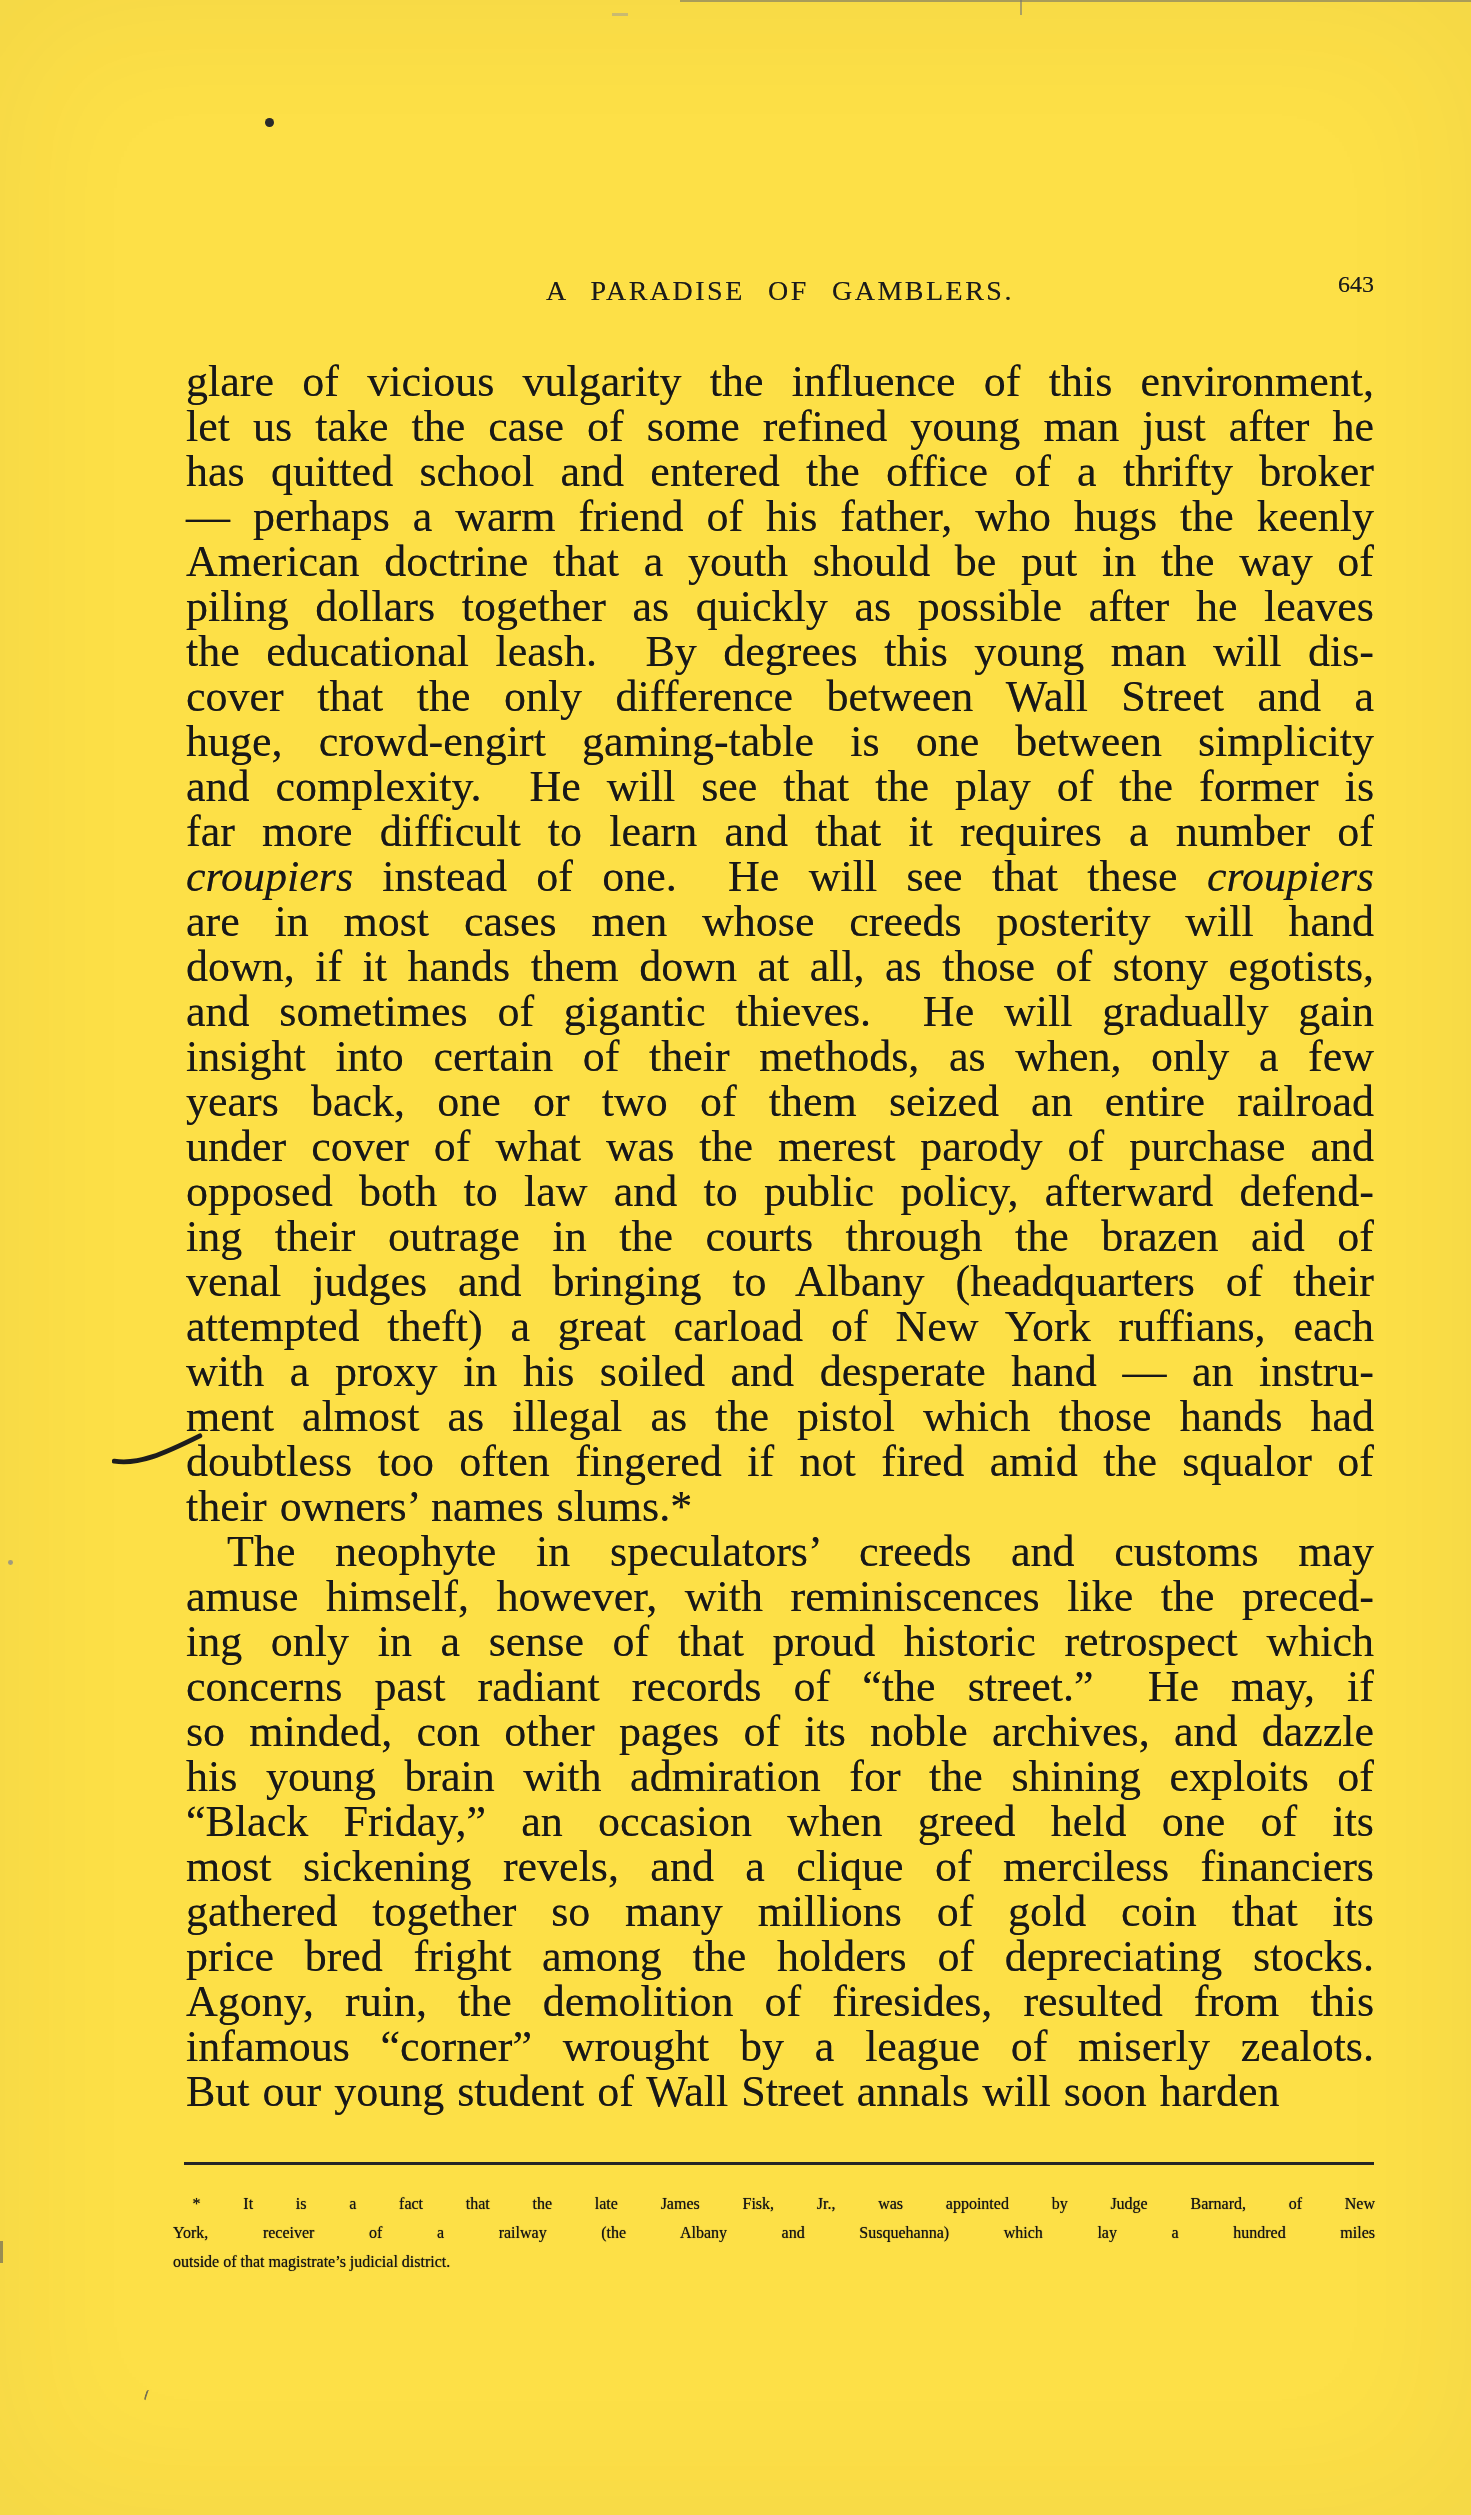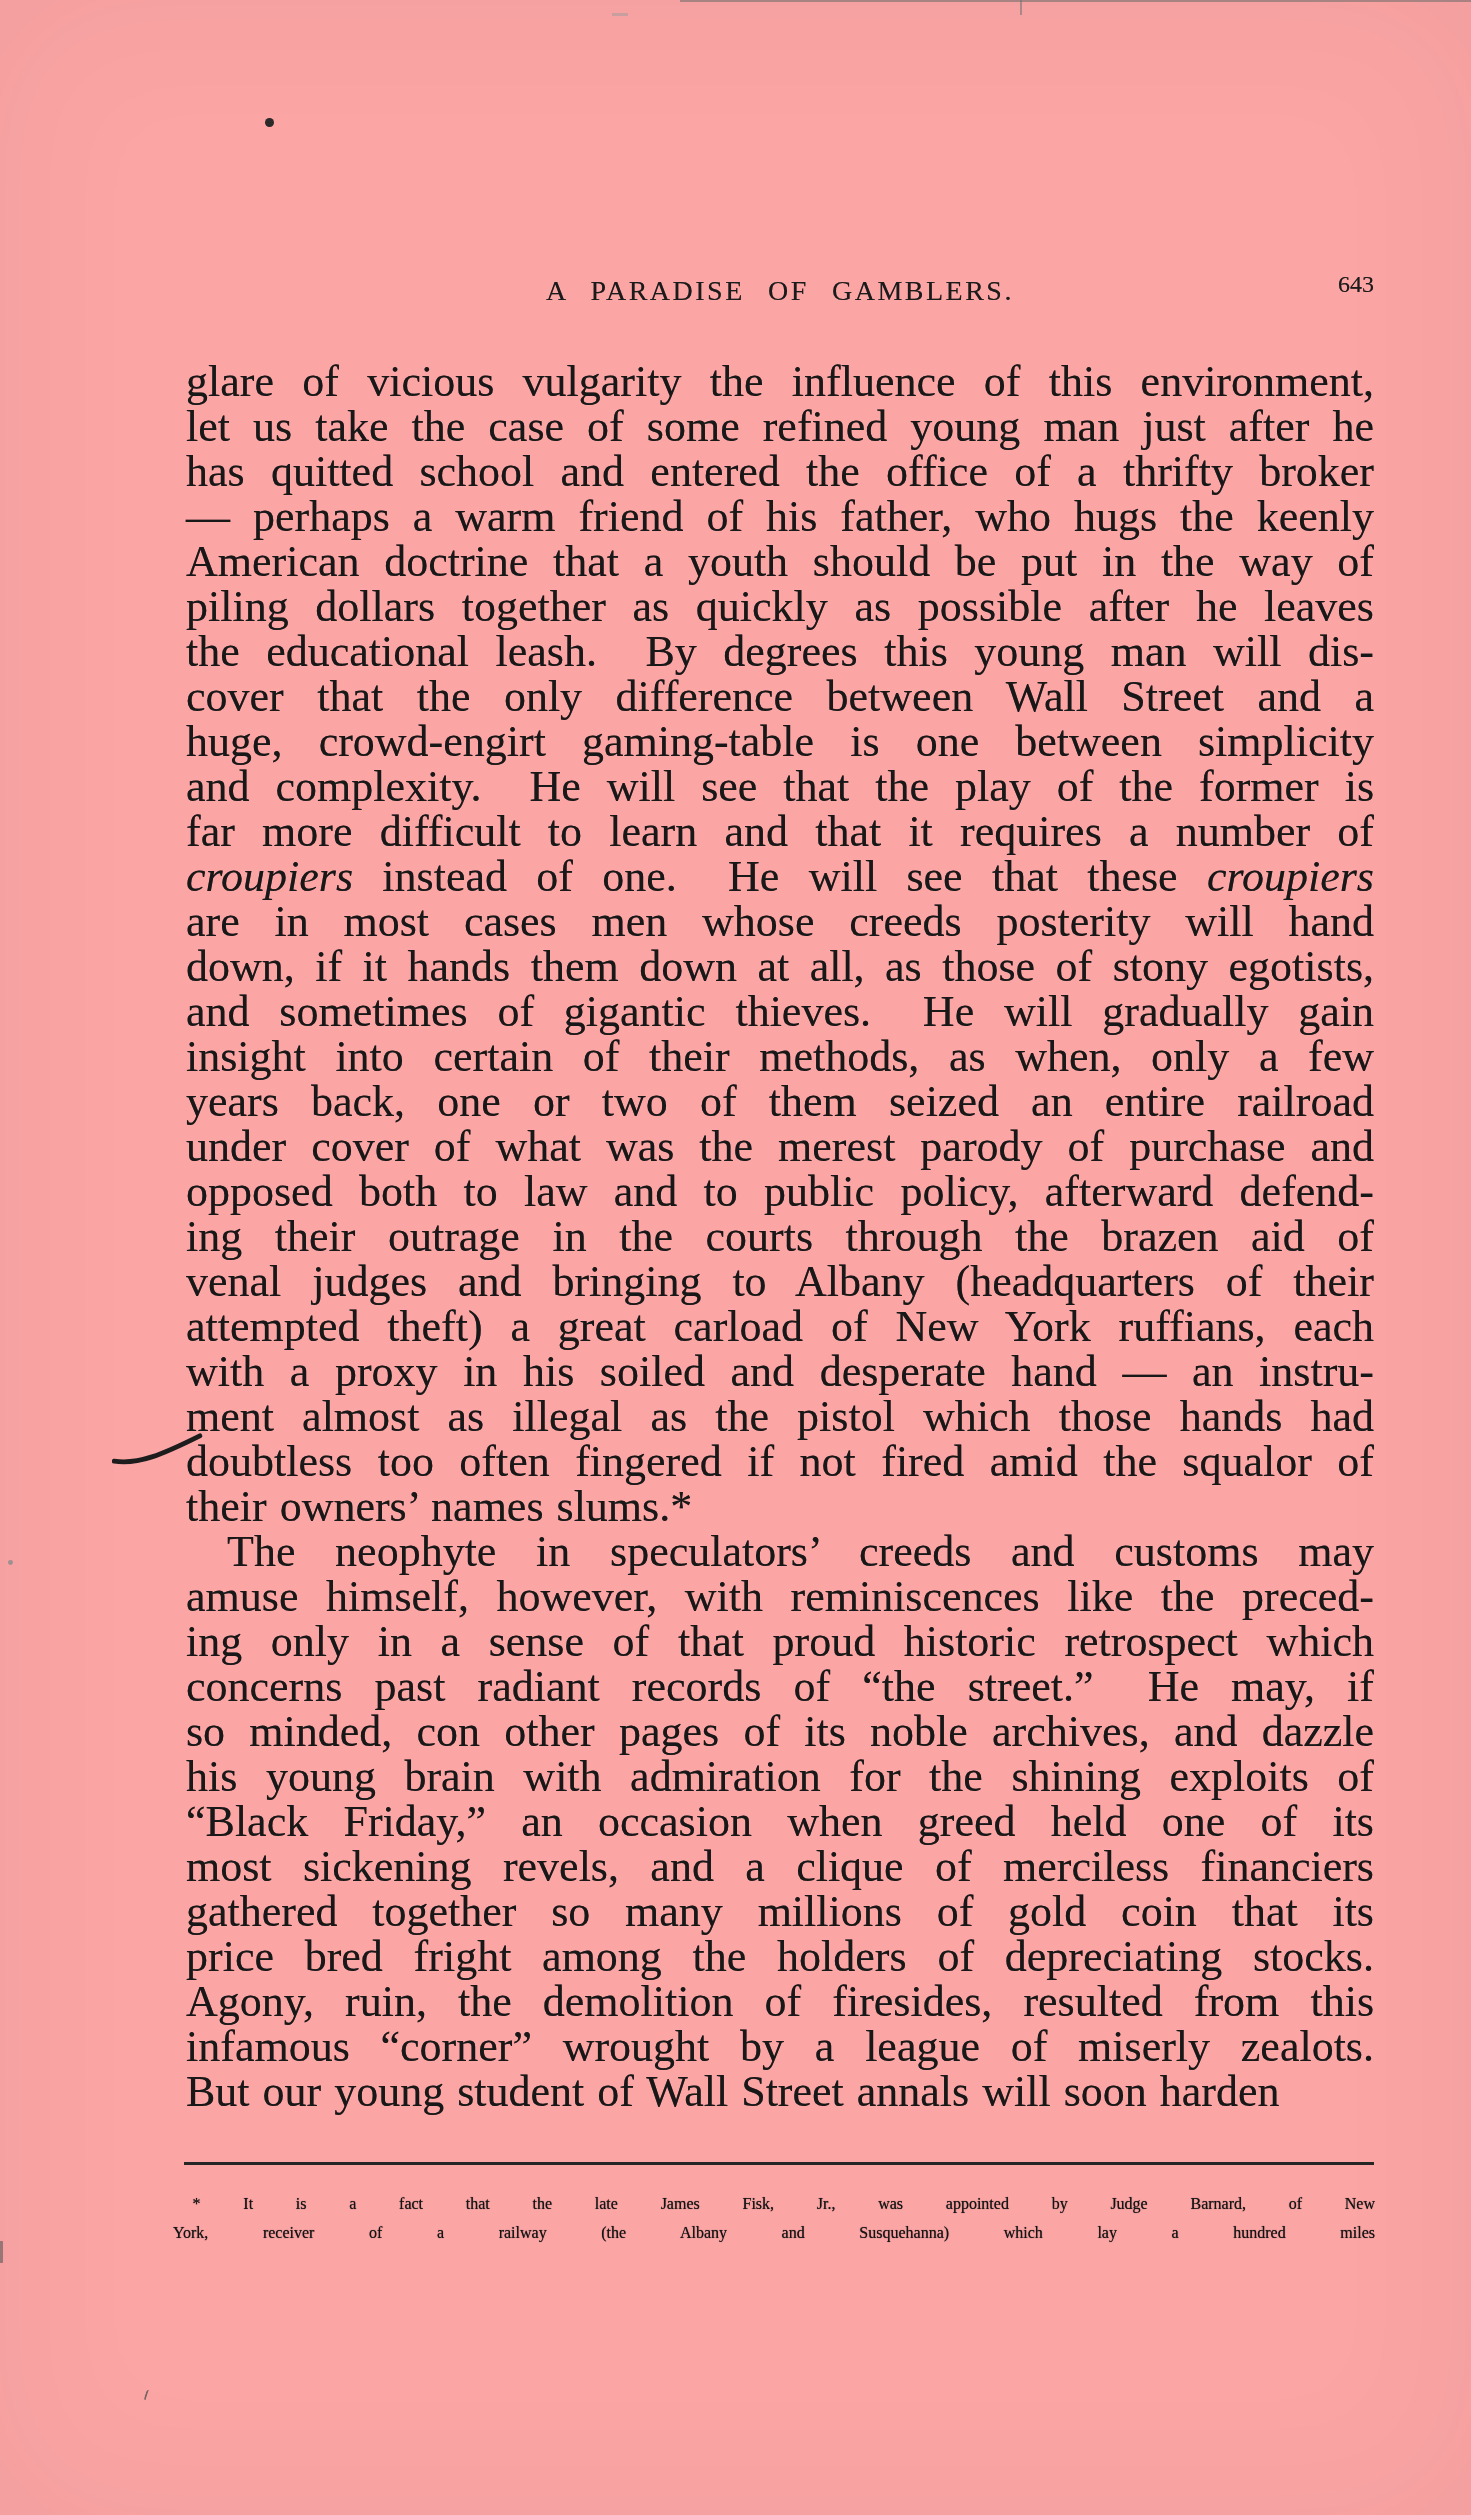--- a/index.html
+++ b/index.html
@@ -7,21 +7,21 @@
     padding: 0;
     width: 1471px;
     height: 2515px;
     overflow: hidden;
     background: #fbfaf7;
   }
   .page {
     position: relative;
     width: 1471px;
     height: 2515px;
-    background: #fca5a5;
+    background: #fde047;
     box-shadow: inset 0 0 157px rgba(60, 55, 45, 0.06);
     font-family: "Liberation Serif", "DejaVu Serif", serif;
     color: #191919;
   }
   
   .header {
     position: absolute;
     top: 275px;
     left: 186px;
     width: 1188px;
@@ -177,20 +177,21 @@
         <div class="line">infamous “corner” wrought by a league of miserly zealots.</div>
         <div class="line last">But our young student of Wall Street annals will soon harden</div>
       </div>
     </div>
 
   <div class="footnote-rule"></div>
 
   <div class="footnote">
       <div class="fn-line fn-first">* It is a fact that the late James Fisk, Jr., was appointed by Judge Barnard, of New</div>
       <div class="fn-line">York, receiver of a railway (the Albany and Susquehanna) which lay a hundred miles</div>
+      <div class="fn-line last">outside of that magistrate’s judicial district.</div>
     </div>
 
   <div class="artifact edge-line-top"></div>
   <div class="artifact edge-tick-v"></div>
   <div class="artifact edge-tick-h"></div>
   <div class="artifact ink-dot"></div>
   <div class="artifact pen-stroke">
     <svg width="92" height="35" viewBox="0 0 94 36">
       <path d="M2 30 C 26 34, 52 23, 90 4" stroke="#1d1d1d" stroke-width="5" fill="none" stroke-linecap="round"></path>
     </svg>

